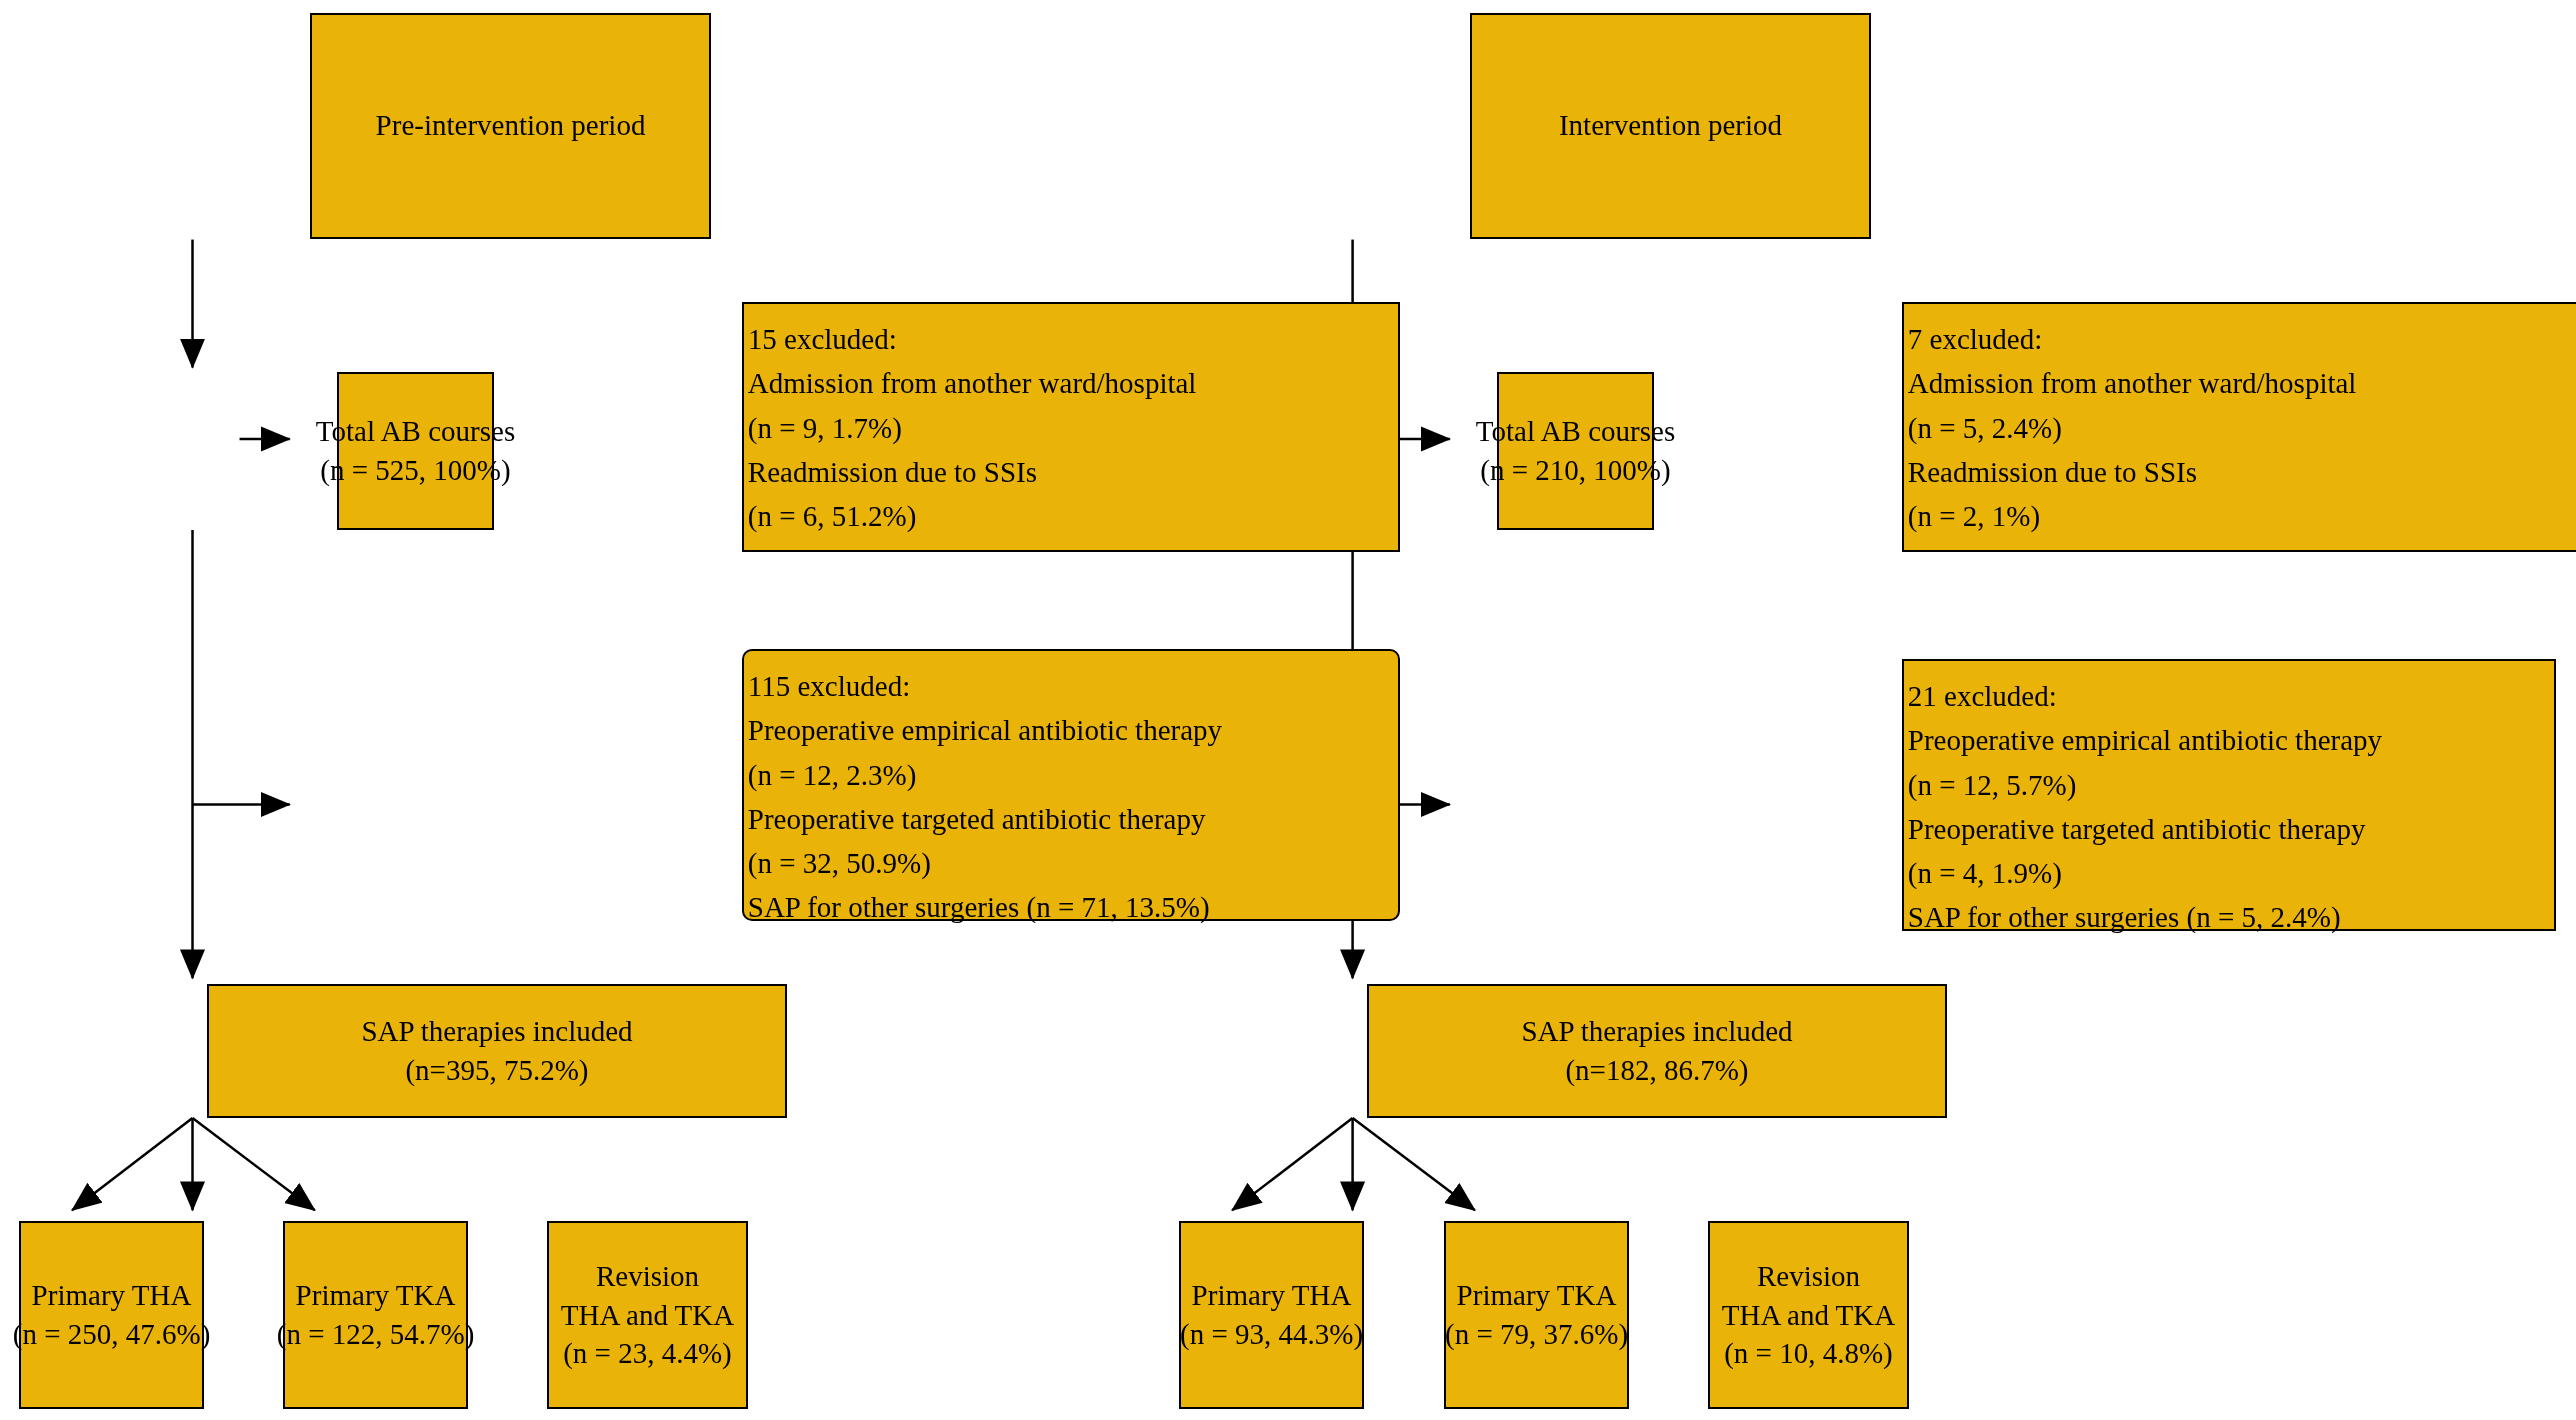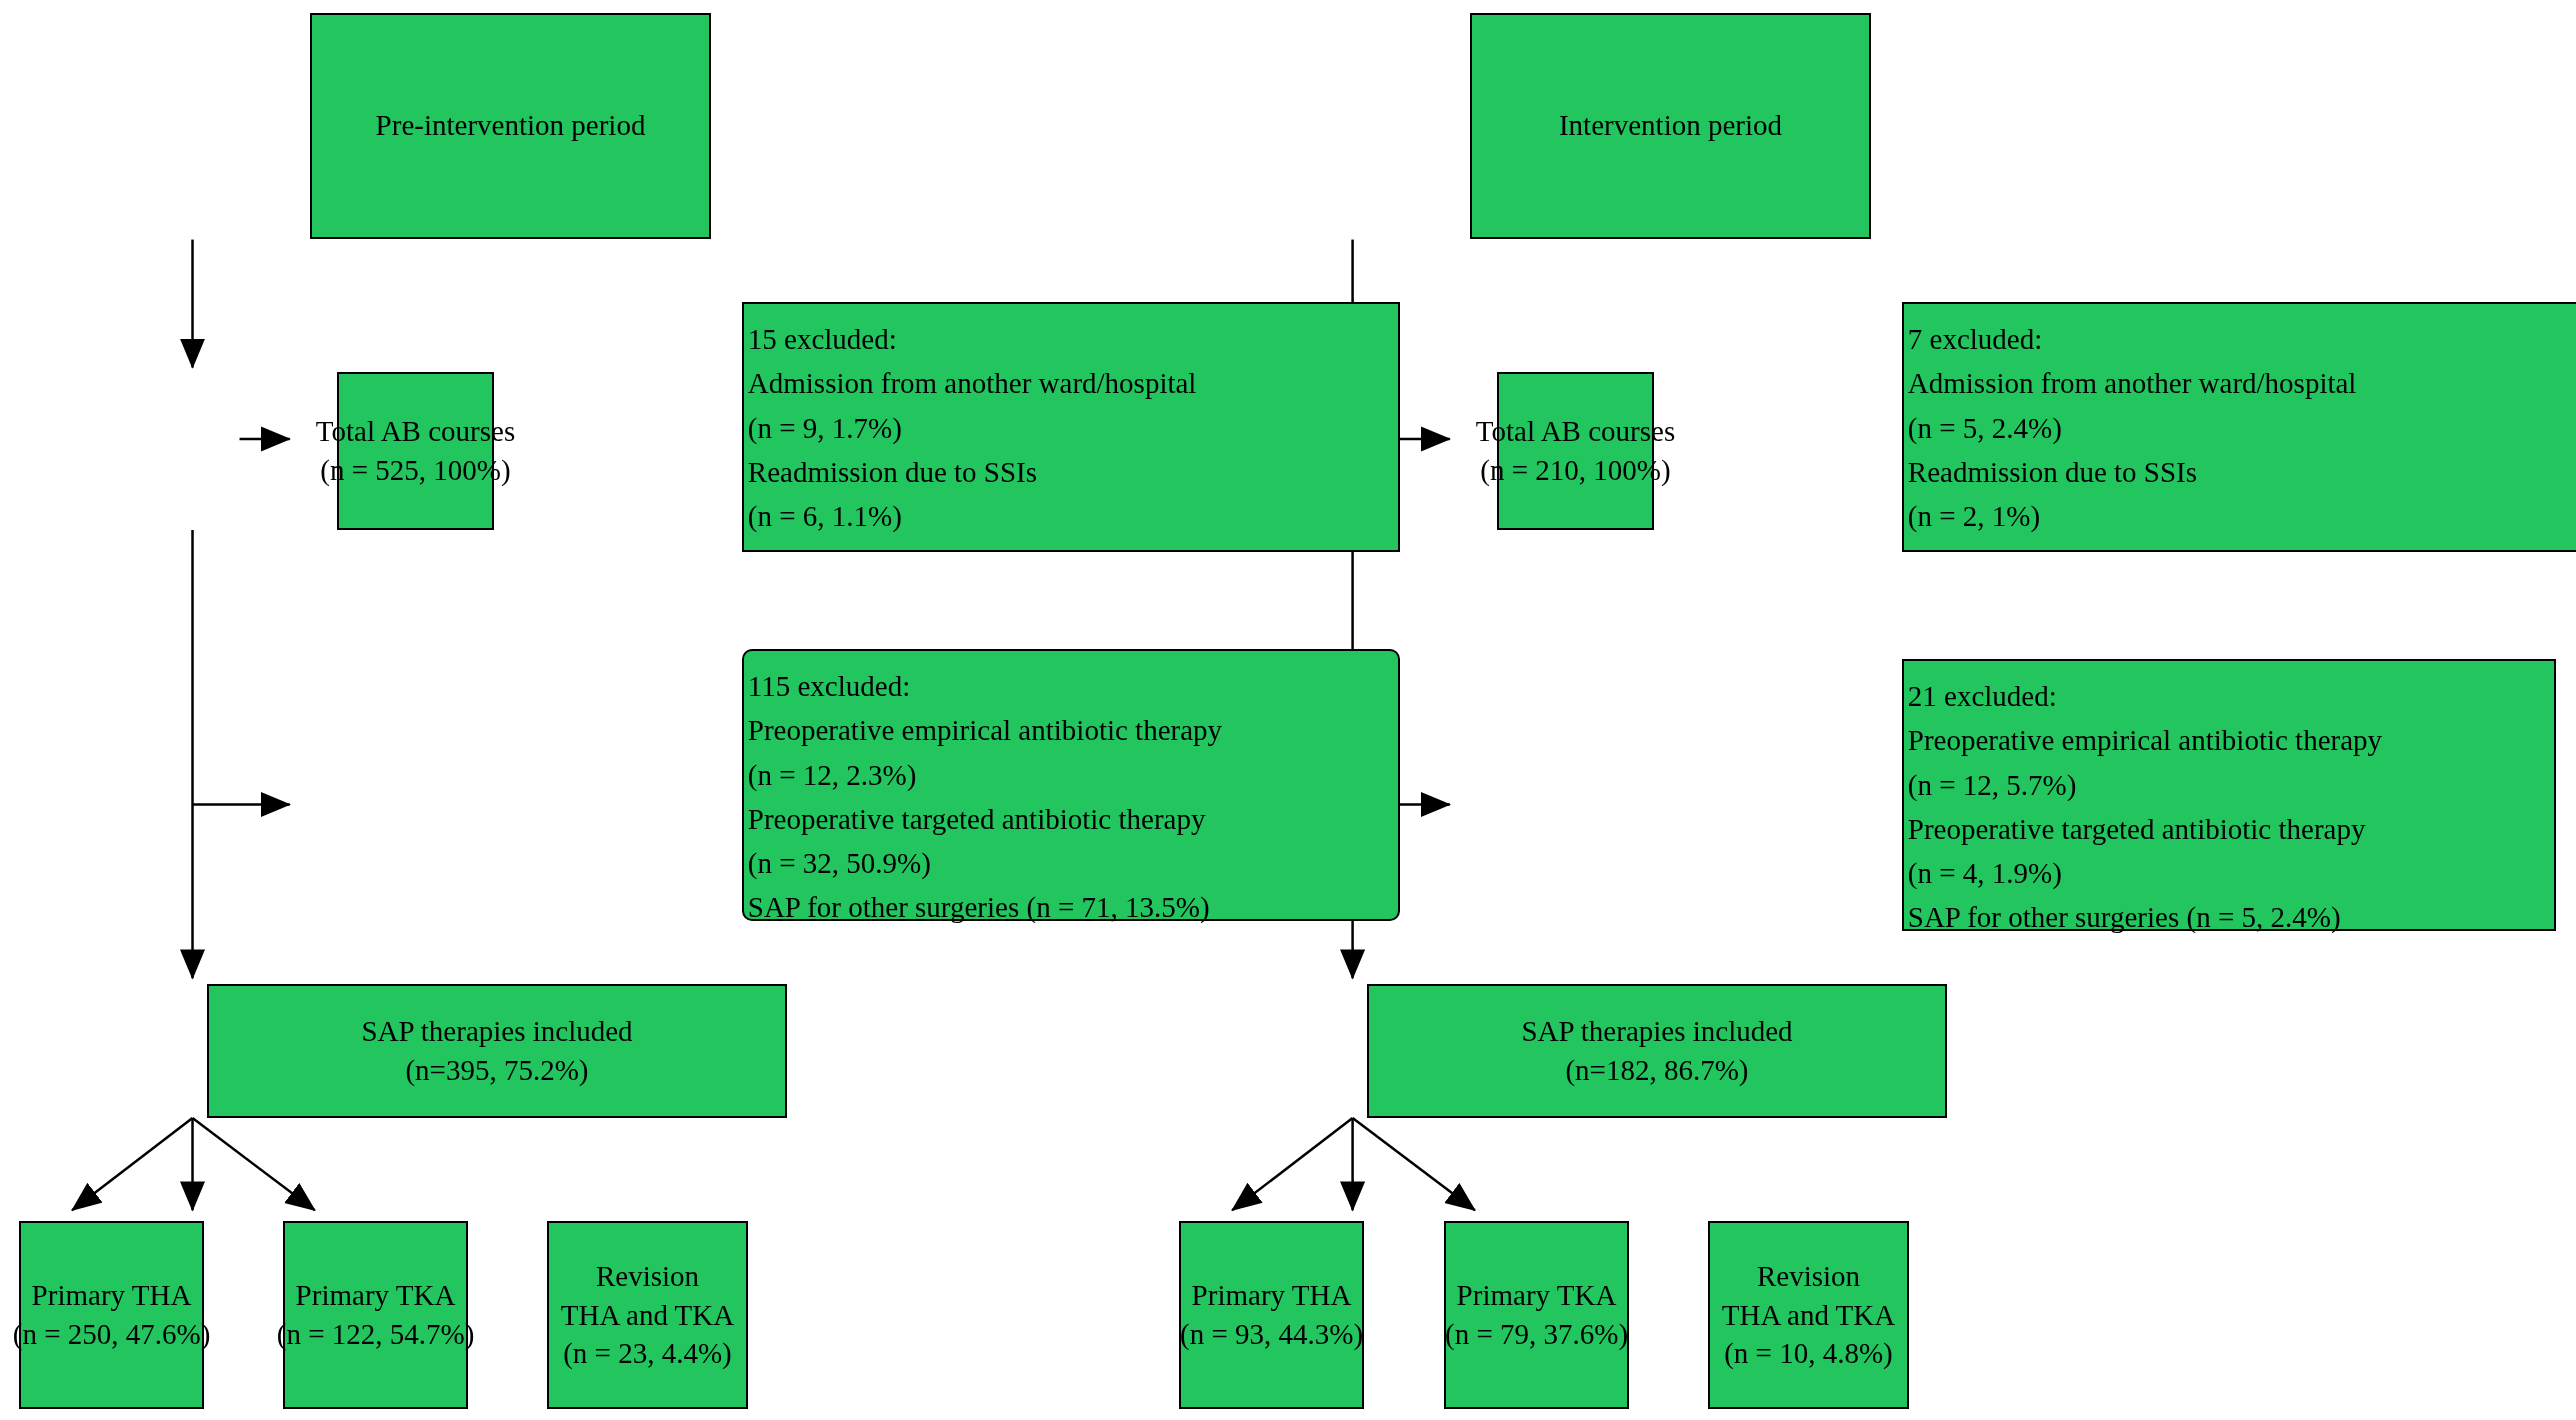--- a/index.html
+++ b/index.html
@@ -20,21 +20,21 @@
     left: 0;
     top: 0;
     width: 2576px;
     height: 1421px;
     pointer-events: none;
   }
   .node {
     position: absolute;
     box-sizing: border-box;
     border: 2.5px solid #000000;
-    background: #22c55e;
+    background: #eab308;
     color: #000000;
     font-size: 29px;
     line-height: 1.33;
   }
   .node.center {
     display: flex;
     flex-direction: column;
     align-items: center;
     justify-content: center;
     text-align: center;
@@ -95,21 +95,21 @@
   <div class="node center" style="left:337px; top:372px; width:157px; height:158px;">
     <span class="line">Total AB courses</span>
     <span class="line">(n = 525, 100%)</span>
   </div>
 
   <div class="node leftalign" style="left:742px; top:302px; width:658px; height:250px;">
     <span class="line">15 excluded:</span>
     <span class="line">Admission from another ward/hospital</span>
     <span class="line">(n = 9, 1.7%)</span>
     <span class="line">Readmission due to SSIs</span>
-    <span class="line">(n = 6, 1.1%)</span>
+    <span class="line">(n = 6, 51.2%)</span>
   </div>
 
   <div class="node leftalign" style="left:742px; top:649px; width:658px; height:272px;border-radius:10px;">
     <span class="line">115 excluded:</span>
     <span class="line">Preoperative empirical antibiotic therapy</span>
     <span class="line">(n = 12, 2.3%)</span>
     <span class="line">Preoperative targeted antibiotic therapy</span>
     <span class="line">(n = 32, 50.9%)</span>
     <span class="line">SAP for other surgeries (n = 71, 13.5%)</span>
   </div>

